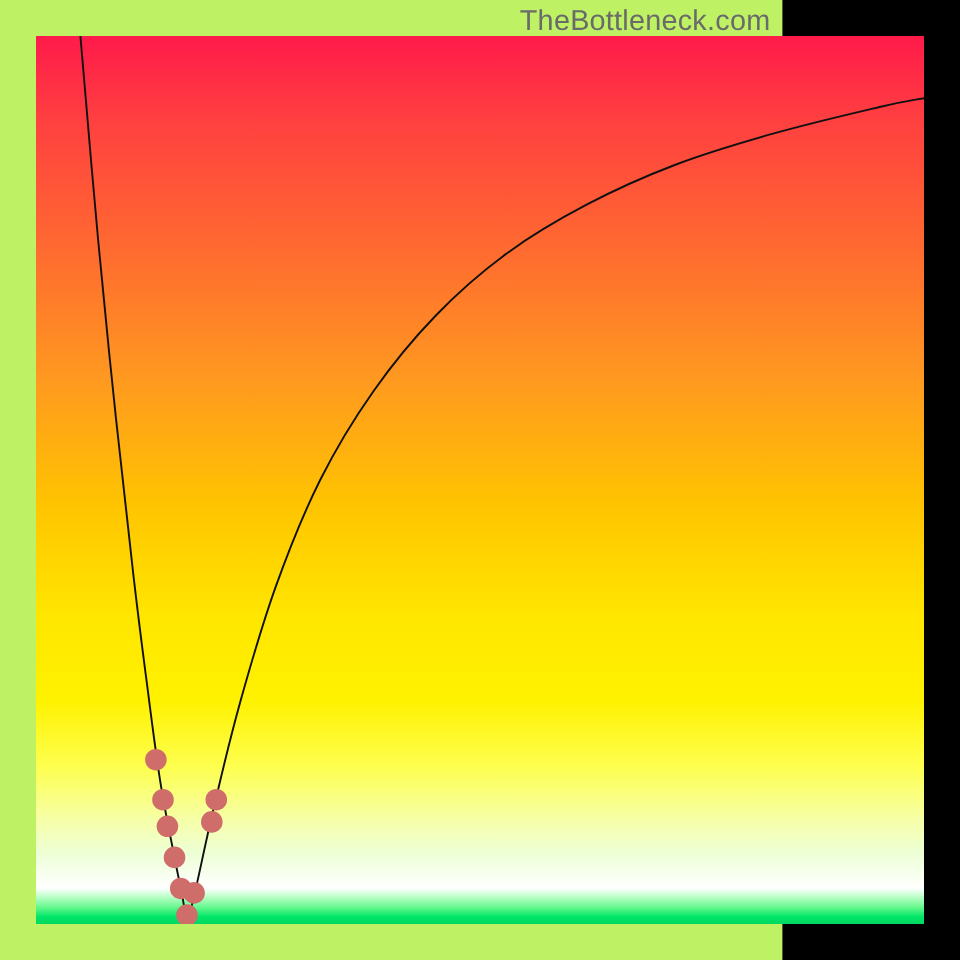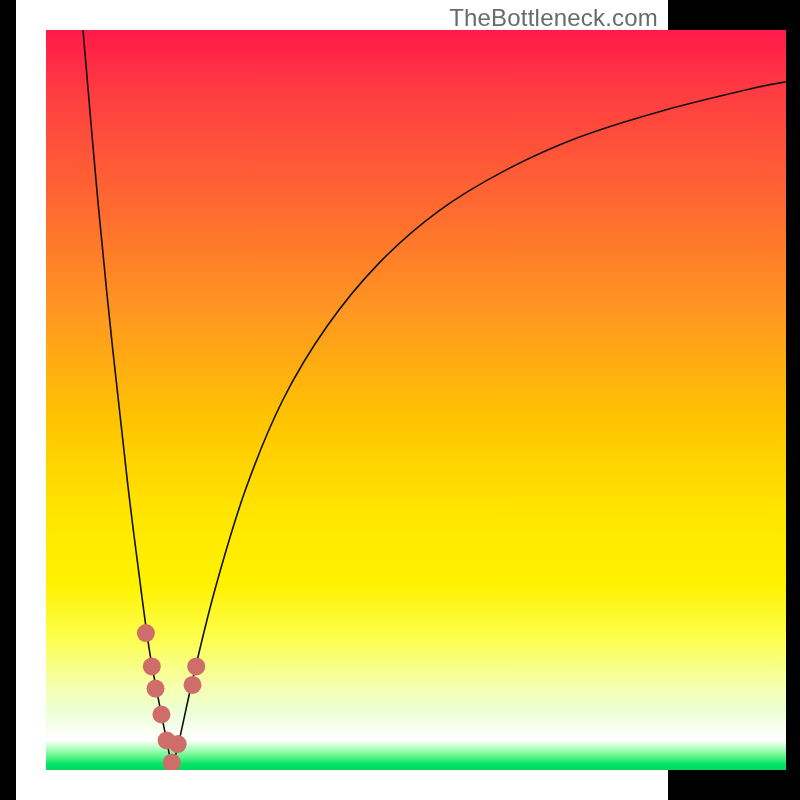--- a/index.html
+++ b/index.html
@@ -10,22 +10,21 @@
     overflow: hidden;
     background: #000;
     font-family: Arial, Helvetica, sans-serif;
   }
   .frame {
     position: absolute;
     left: 0;
     top: 0;
     width: 652px;
     height: 800px;
-    background: #ffffff;
-    margin-left: 16px;
+    background: #bef264;
   }
   .plot {
     position: absolute;
     left: 30px;
     top: 30px;
     width: 740px;
     height: 740px;
     overflow: hidden;
   }
   .gradient {

